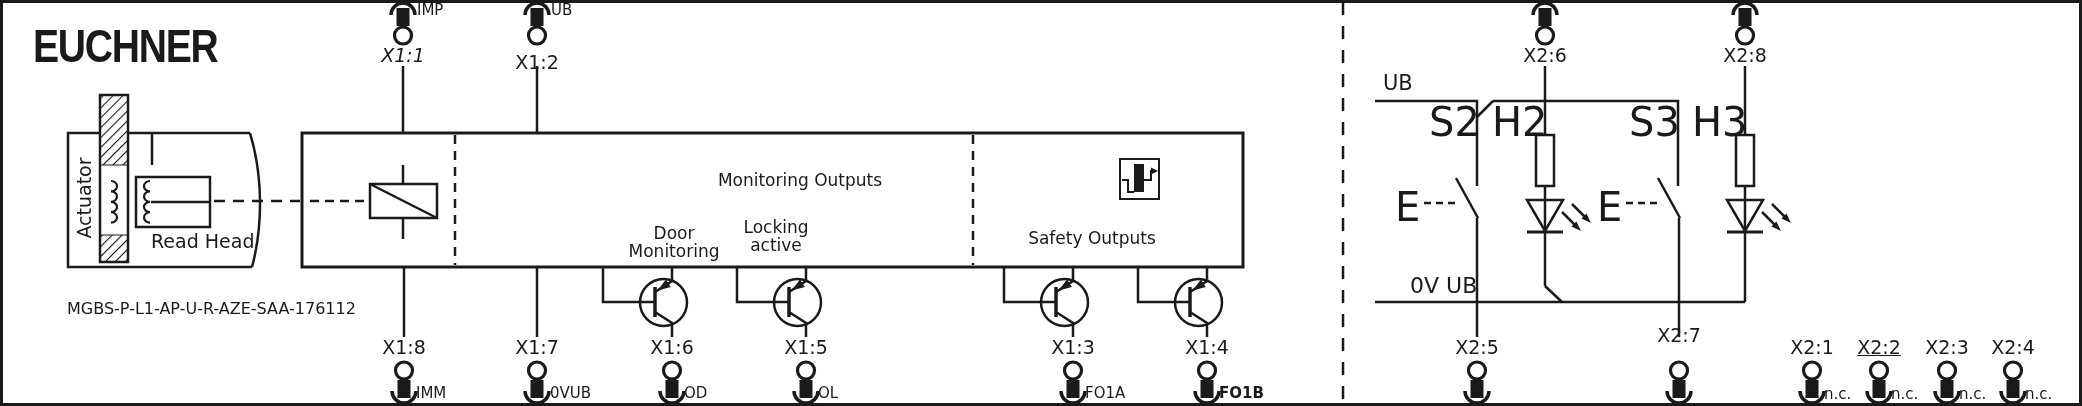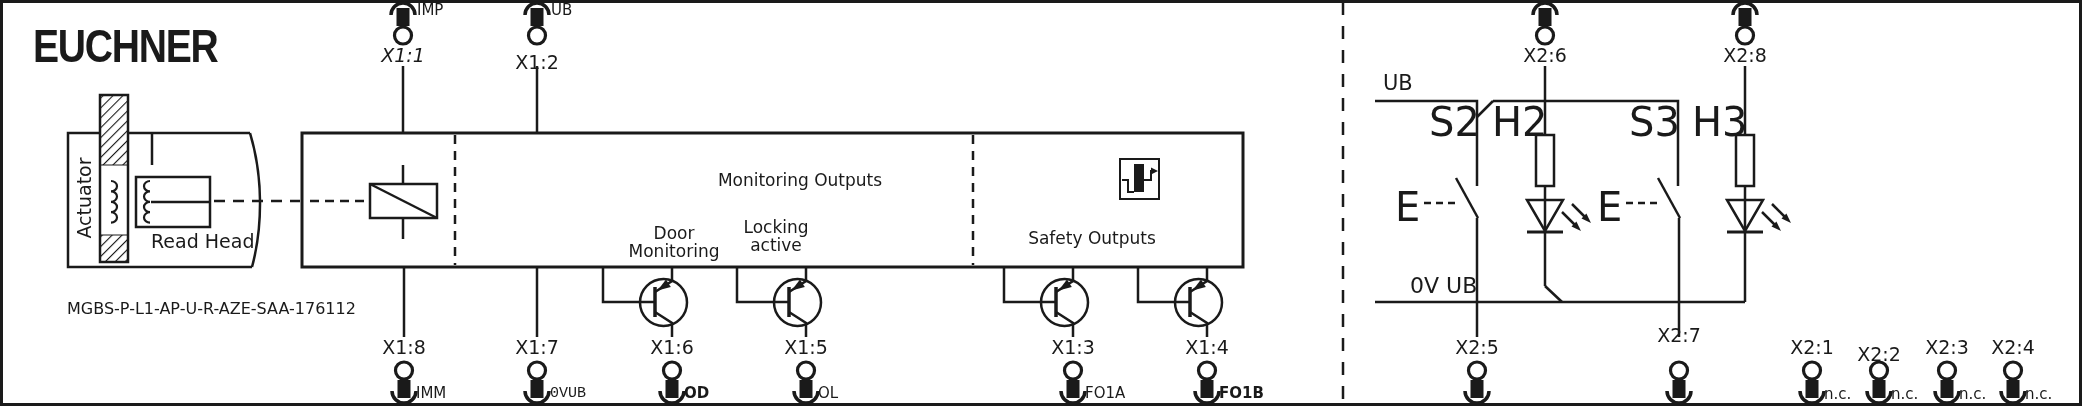--- a/index.html
+++ b/index.html
@@ -225,29 +225,29 @@
 
   <div class="lbl tl ctr" style="left:404px;top:338px;">X1:8</div>
   <div class="lbl tl ctr" style="left:537px;top:338px;">X1:7</div>
   <div class="lbl tl ctr" style="left:672px;top:338px;">X1:6</div>
   <div class="lbl tl ctr" style="left:806px;top:338px;">X1:5</div>
   <div class="lbl tl ctr" style="left:1073px;top:338px;">X1:3</div>
   <div class="lbl tl ctr" style="left:1207px;top:338px;">X1:4</div>
   <div class="lbl tl ctr" style="left:1477px;top:338px;">X2:5</div>
   <div class="lbl tl ctr" style="left:1679px;top:326px;">X2:7</div>
   <div class="lbl tl ctr" style="left:1812px;top:338px;">X2:1</div>
-  <div class="lbl tl ctr" style="left:1879px;top:345px;">X2:2</div>
+  <div class="lbl tl ctr" style="left:1879px;top:338px;text-decoration:underline;">X2:2</div>
   <div class="lbl tl ctr" style="left:1947px;top:338px;">X2:3</div>
   <div class="lbl tl ctr" style="left:2013px;top:338px;">X2:4</div>
 
   <div class="lbl sig" style="left:417px;top:3px;">IMP</div>
   <div class="lbl sig" style="left:551px;top:3px;">UB</div>
   <div class="lbl sig" style="left:416px;top:386px;">IMM</div>
-  <div class="lbl sig" style="left:550px;top:386px;font-family:Liberation Mono, monospace;">0VUB</div>
-  <div class="lbl sig" style="left:684px;top:386px;font-weight:bold;">OD</div>
+  <div class="lbl sig" style="left:550px;top:386px;">0VUB</div>
+  <div class="lbl sig" style="left:684px;top:386px;">OD</div>
   <div class="lbl sig" style="left:818px;top:386px;">OL</div>
   <div class="lbl sig" style="left:1085px;top:386px;">FO1A</div>
   <div class="lbl sig" style="left:1219px;top:386px;font-weight:bold;">FO1B</div>
   <div class="lbl sig" style="left:1824px;top:387px;">n.c.</div>
   <div class="lbl sig" style="left:1891px;top:387px;">n.c.</div>
   <div class="lbl sig" style="left:1959px;top:387px;">n.c.</div>
   <div class="lbl sig" style="left:2025px;top:387px;">n.c.</div>
 
 </div>
 

